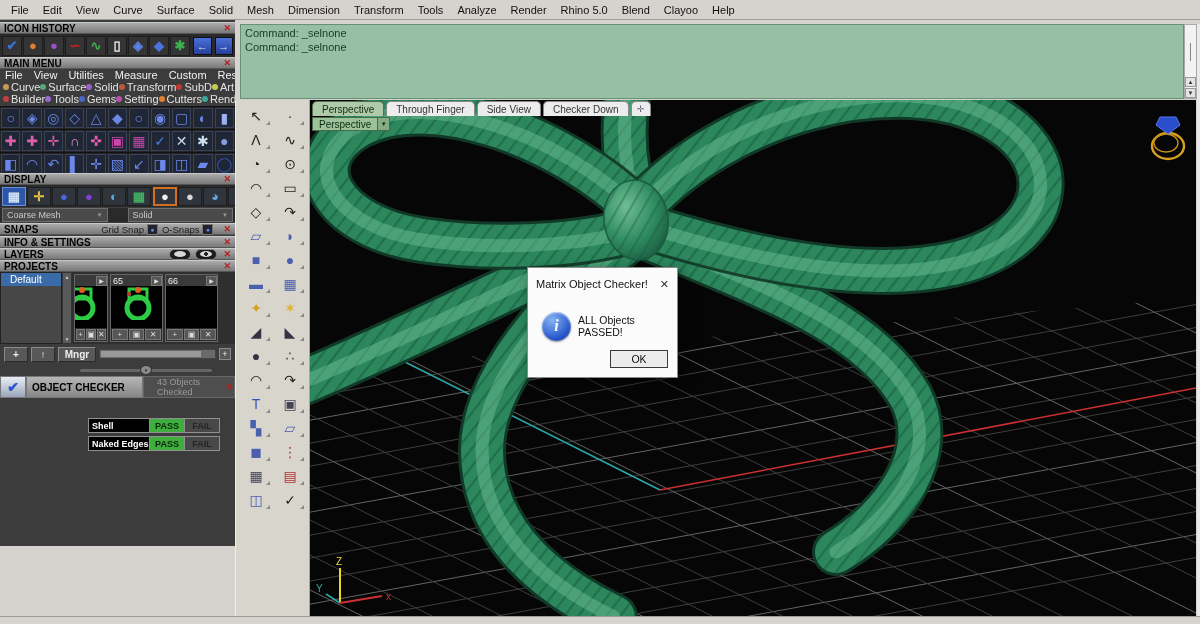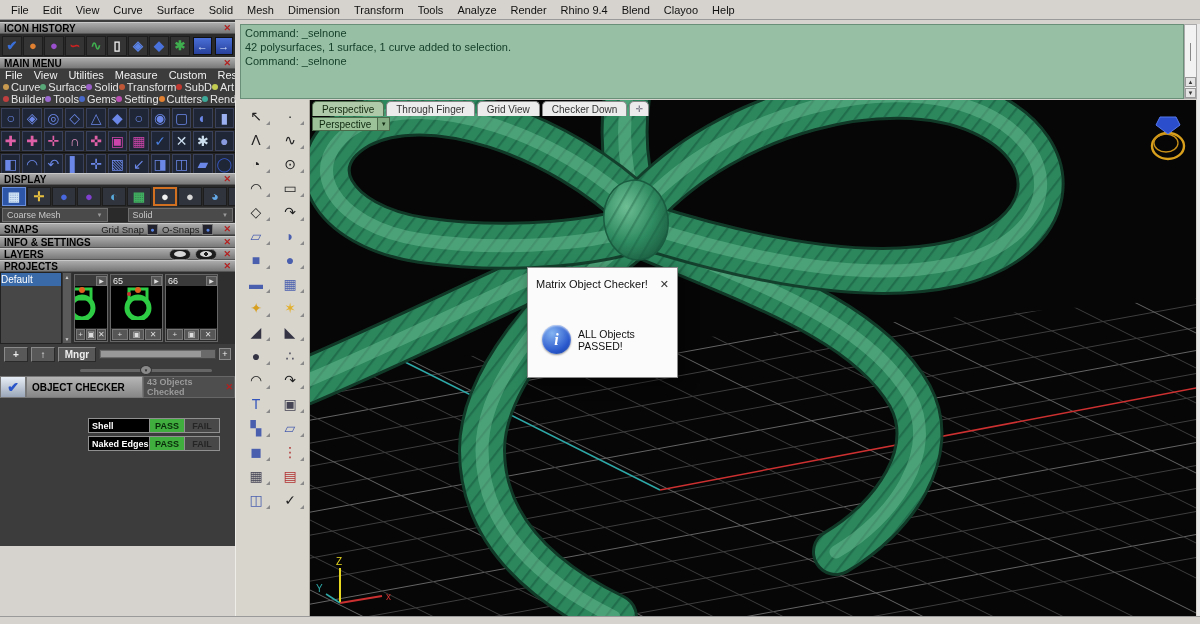--- a/index.html
+++ b/index.html
@@ -43,21 +43,21 @@
   .drop{flex:1;background:#4a4a4a;border:1px solid #6e6e6e;color:#c8c8c8;font-size:9px;display:flex;align-items:center;padding:0 4px}
   .drop .dd{margin-left:auto;font-size:6px;color:#999}
   .snaplbl{font-weight:normal;font-size:9.5px;color:#1a1a1a}
   .snapbox{width:11px;height:11px;background:#23232e;border:1px solid #777;display:inline-flex;align-items:center;justify-content:center;color:#5a86e8;font-size:7px;margin:0 4px 0 3px}
   .pill{width:22px;height:11px;border-radius:6px;background:#1c1c1c;border:1px solid #888;display:inline-flex;align-items:center;justify-content:center;margin-left:4px}
   .pill i{width:12px;height:6px;border-radius:50%;background:#d8d8d8;display:block}
   .pill.eye i{background:radial-gradient(circle,#222 25%,#d8d8d8 28%)}
   
   #projbody{position:absolute;left:0;width:235px;height:72px;display:flex;background:#2f2f2f}
   #projlist{width:62px;background:#474747;border:1px solid #222;overflow:hidden}
-  #projlist .prow{background:#3a6aa8;color:#fff;font-size:10px;padding:1px 0}
+  #projlist .prow{background:#3a6aa8;color:#fff;font-size:10px;padding:1px 9px}
   #projvsb{width:10px;background:#5a5a5a;border:1px solid #333;display:flex;flex-direction:column;align-items:center;font-size:5px;color:#ccc;justify-content:space-between;padding:1px 0}
   #projthumbs{flex:1;display:flex;gap:2px;padding:2px;overflow:hidden}
   .pcard{width:53px;background:#2a2a2a;border:1px solid #666;display:flex;flex-direction:column;overflow:hidden}
   .pcard.cut{width:34px}
   .pcard.cut svg{margin-left:-20px}
   .pcard.empty svg{visibility:hidden}
   .pc-top{display:flex;align-items:center;height:11px;background:#3a3a3a}
   .pc-lbl{color:#eee;font-size:9px;padding-left:2px;flex:1}
   .pc-play{width:11px;height:10px;background:#555;border:1px solid #777;color:#ddd;font-size:6px;text-align:center;line-height:9px}
   .pc-img{flex:1;background:#000}
@@ -69,21 +69,21 @@
   #pbtnrow .ptrack{flex:1;height:10px;background:#6a6a6a;border:1px solid #444;position:relative}
   #pbtnrow .ptrack i{position:absolute;left:1px;top:1px;right:14px;bottom:1px;background:#999;display:block}
   #pbtnrow .pplus{width:12px;height:12px;background:#585858;border:1px solid #8a8a8a;color:#eee;font-size:9px;text-align:center;line-height:10px}
   #sliderrow{position:absolute;left:0;width:235px;height:12px;background:#3c3c3c;display:flex;align-items:center}
   #sliderrow .groove{margin-left:80px;width:132px;height:3px;background:#666;border-radius:2px;position:relative}
   #sliderrow .knob{position:absolute;left:60px;top:-4px;width:12px;height:10px;background:#8a8a8a;border-radius:50%;border:1px solid #333;color:#222;font-size:5px;text-align:center;line-height:9px}
   
   #ocbar{position:absolute;left:0;width:235px;height:22px;display:flex;align-items:stretch}
   #ocbar .ocicon{width:26px;background:linear-gradient(#e8eef6,#9aa6b8);color:#2a55c8;font-size:14px;font-weight:bold;display:flex;align-items:center;justify-content:center;border:1px solid #777}
   #ocbar .octitle{flex:1;background:linear-gradient(#b6b6b6,#868686);color:#000;font-weight:bold;font-size:10px;display:flex;align-items:center;padding:0 5px;border:1px solid #777}
-  #ocbar .ocstatus{width:92px;background:#4e4e4e;color:#9a9a9a;font-weight:bold;font-size:9px;display:flex;align-items:center;padding:0 3px;border:1px solid #666}
+  #ocbar .ocstatus{width:92px;background:#4e4e4e;color:#9a9a9a;font-weight:normal;font-size:9px;display:flex;align-items:center;padding:0 13px;border:1px solid #666}
   #ocbar .x{position:absolute;right:2px;top:6px;color:#b41f1f;font-weight:bold;font-size:9px}
   #objcard{position:absolute;left:12px;width:72px}
   #objcard .objlabel{height:13px;background:#565656;border-radius:5px 5px 0 0;color:#ddd;font-size:9px;display:flex;align-items:center;justify-content:center}
   #objcard .objimg{height:58px;background:#000;border:1px solid #6a6a6a}
   #objcard .objbtn{height:12px;background:#4a4a4a;border:1px solid #666;color:#ccc;font-size:7px;display:flex;align-items:center;justify-content:center}
   #checkrows{position:absolute;left:88px;width:132px}
   .crow{display:flex;height:15px;margin-bottom:3px;border:1px solid #909090}
   .clabel{width:60px;background:#000;color:#fff;font-weight:bold;font-size:9px;display:flex;align-items:center;padding-left:3px}
   .cpass{width:35px;background:#3fae3f;color:#0a2a0a;font-weight:bold;font-size:9px;display:flex;align-items:center;justify-content:center;border-left:1px solid #909090}
   .cfail{width:35px;background:#484848;color:#252525;font-weight:bold;font-size:9px;display:flex;align-items:center;justify-content:center;border-left:1px solid #909090}
@@ -125,32 +125,31 @@
     <span class="mi">View</span>
     <span class="mi">Curve</span>
     <span class="mi">Surface</span>
     <span class="mi">Solid</span>
     <span class="mi">Mesh</span>
     <span class="mi">Dimension</span>
     <span class="mi">Transform</span>
     <span class="mi">Tools</span>
     <span class="mi">Analyze</span>
     <span class="mi">Render</span>
-    <span class="mi">Rhino 9.4</span>
+    <span class="mi">Rhino 5.0</span>
     <span class="mi">Blend</span>
     <span class="mi">Clayoo</span>
     <span class="mi">Help</span>
   </div>
 
 <div id="gapstrip" class="abs"></div>
 <div id="cmdarea" class="abs">
   <div>
 
       <div class="cline">Command: _selnone</div>
-      <div class="cline">42 polysurfaces, 1 surface, 1 curve added to selection.</div>
       <div class="cline">Command: _selnone</div>
     </div>
 </div>
 <div id="cmdscroll" class="abs">
   <span class="thumbline"></span>
   <span class="spacer"></span>
   <span class="sbtn">▲</span>
   <span class="sbtn">▼</span>
 </div>
 
@@ -786,21 +785,21 @@
   <div id="vtabs">
     <span style="display:flex;gap:2px">
 
     <div class="vtab active">
           <span>Perspective</span>
         </div>
         <div class="vtab">
           <span>Through Finger</span>
         </div>
         <div class="vtab">
-          <span>Grid View</span>
+          <span>Side View</span>
         </div>
         <div class="vtab">
           <span>Checker Down</span>
         </div>
       </span>
     <span class="vtabplus">✛</span>
   </div>
   <div id="vplabel">
     <span class="vplbl">Perspective</span>
     <span class="vpdd">▼</span>
@@ -809,16 +808,19 @@
 
 <div id="dialog" class="abs">
   <div class="dlgtitle">
     <span>Matrix Object Checker!</span>
     <span class="dlgx">✕</span>
   </div>
   <div class="dlgbody">
     <span class="infoicon">i</span>
     <span class="dlgmsg">ALL Objects PASSED!</span>
   </div>
+  <div class="dlgfoot">
+    <button class="okbtn">OK</button>
+  </div>
 </div>
 
 <div id="rightstrip" class="abs"></div>
 <div id="bottomstrip" class="abs"></div>
 
 </body></html>

